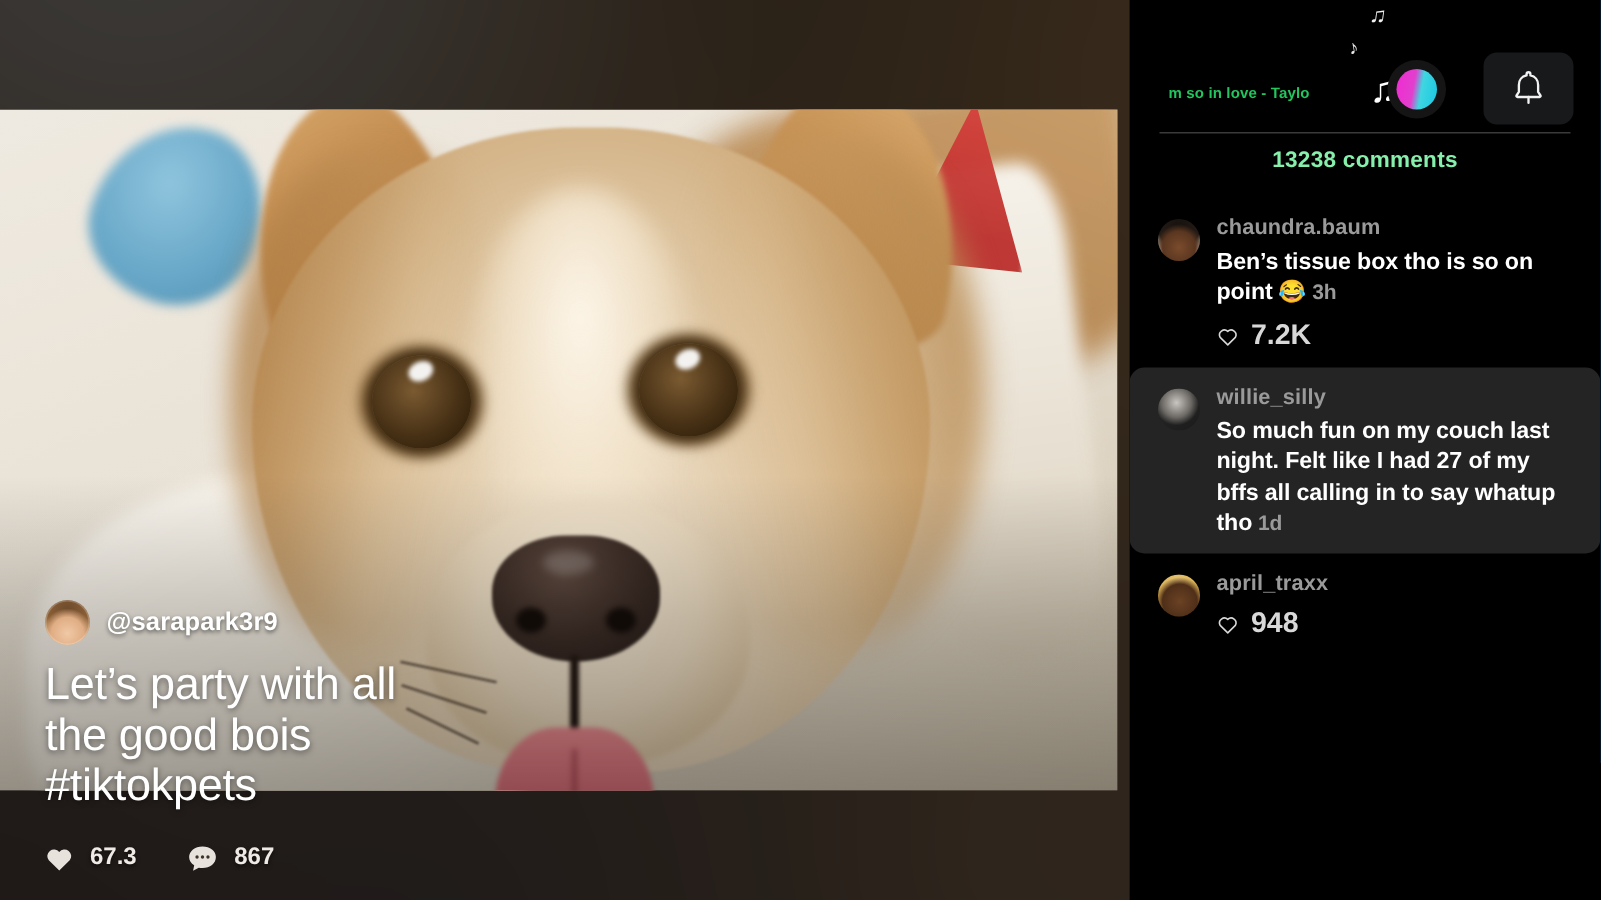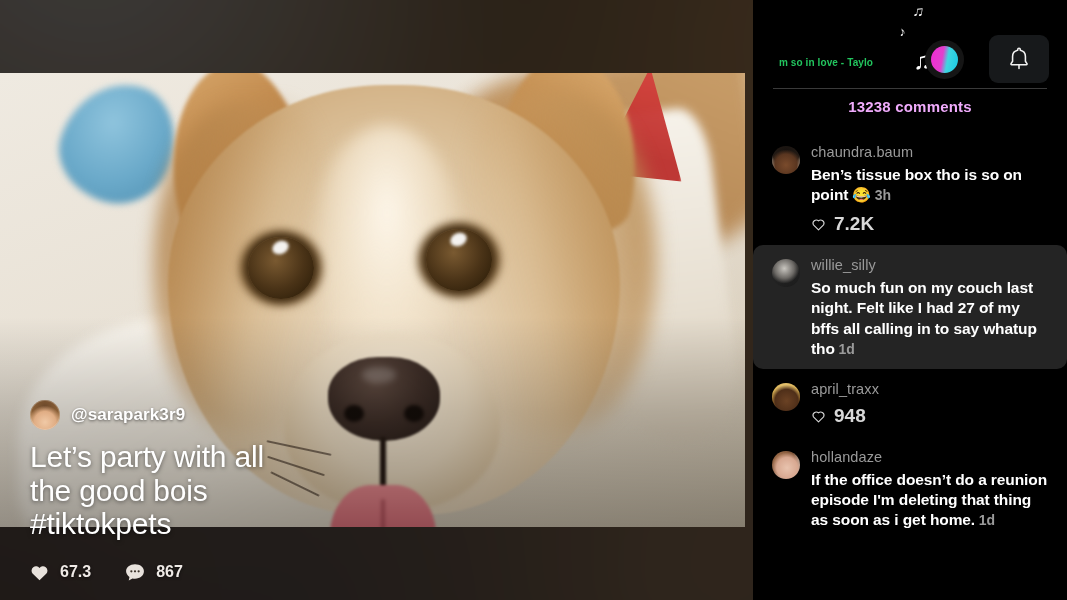--- a/index.html
+++ b/index.html
@@ -323,21 +323,21 @@
   .divider {
     position: absolute; left: 20px; top: 88px;
     width: 274px; height: 1px;
     background: #3a3a3a;
   }
 
   .comments-count {
     position: absolute; left: 0; top: 98px;
     width: 314px;
     text-align: center;
-    color: #f0abfc; font-size: 15px; font-weight: bold;
+    color: #86efac; font-size: 15px; font-weight: bold;
     letter-spacing: .2px;
   }
 
   
   #comment-list {
     position: absolute; left: 0; top: 132px;
     width: 314px; height: 468px;
     overflow: hidden;
   }
   .comment {
@@ -372,21 +372,21 @@
       linear-gradient(160deg, #e9a93c 0%, #d8922b 100%);
   }
   .av-holland {
     background:
       radial-gradient(circle at 54% 60%, #e8c3ae 0%, #d8a891 46%, rgba(216,168,145,0) 68%),
       radial-gradient(circle at 30% 30%, #a3704c 0%, #80563a 50%, rgba(128,86,58,0) 72%),
       linear-gradient(160deg, #cfc6bd 0%, #9c8f84 100%);
   }
   .c-body { flex: 1 1 auto; min-width: 0; }
   .c-user {
-    color: #9a9a9a; font-size: 14.5px; font-weight: normal;
+    color: #9a9a9a; font-size: 14.5px; font-weight: bold;
     margin-bottom: 5px; letter-spacing: .1px;
   }
   .c-text {
     color: #fff; font-size: 15.5px; font-weight: bold;
     line-height: 1.30; letter-spacing: -.1px;
   }
   .c-time { color: #9a9a9a; font-weight: bold; font-size: 14px; }
   .c-likes { display: flex; align-items: center; gap: 8px; margin-top: 8px; }
   .c-like-count { color: #d8d8d8; font-size: 19px; font-weight: bold; }
   .icon-heart-o { width: 15px; height: 14px; display:block; }
@@ -534,22 +534,15 @@
           <div class="c-body">
             <div class="c-user">april_traxx</div>
             <div class="c-likes">
               <svg class="icon-heart-o" viewBox="0 0 24 22">
                 <path d="M12 20.4 3.9 12.4A5.2 5.2 0 0 1 12 6.1a5.2 5.2 0 0 1 8.1 6.3z" fill="none" stroke="#d8d8d8" stroke-width="1.7" stroke-linejoin="round"></path>
               </svg>
               <span class="c-like-count">948</span>
             </div>
           </div>
         </div>
-        <div class="comment">
-          <div class="c-avatar av-holland"></div>
-          <div class="c-body">
-            <div class="c-user">hollandaze</div>
-            <div class="c-text"><span>If the office doesn’t do a reunion episode I'm deleting that thing as soon as i get home.</span><span class="c-time">  1d</span></div>
-          </div>
-        </div>
       </div>
   </div>
 </div>
 
 </body></html>

